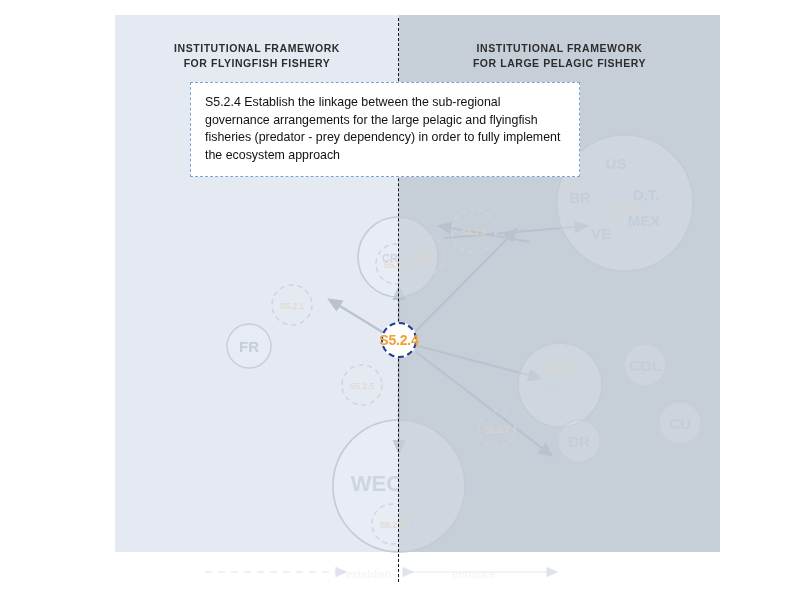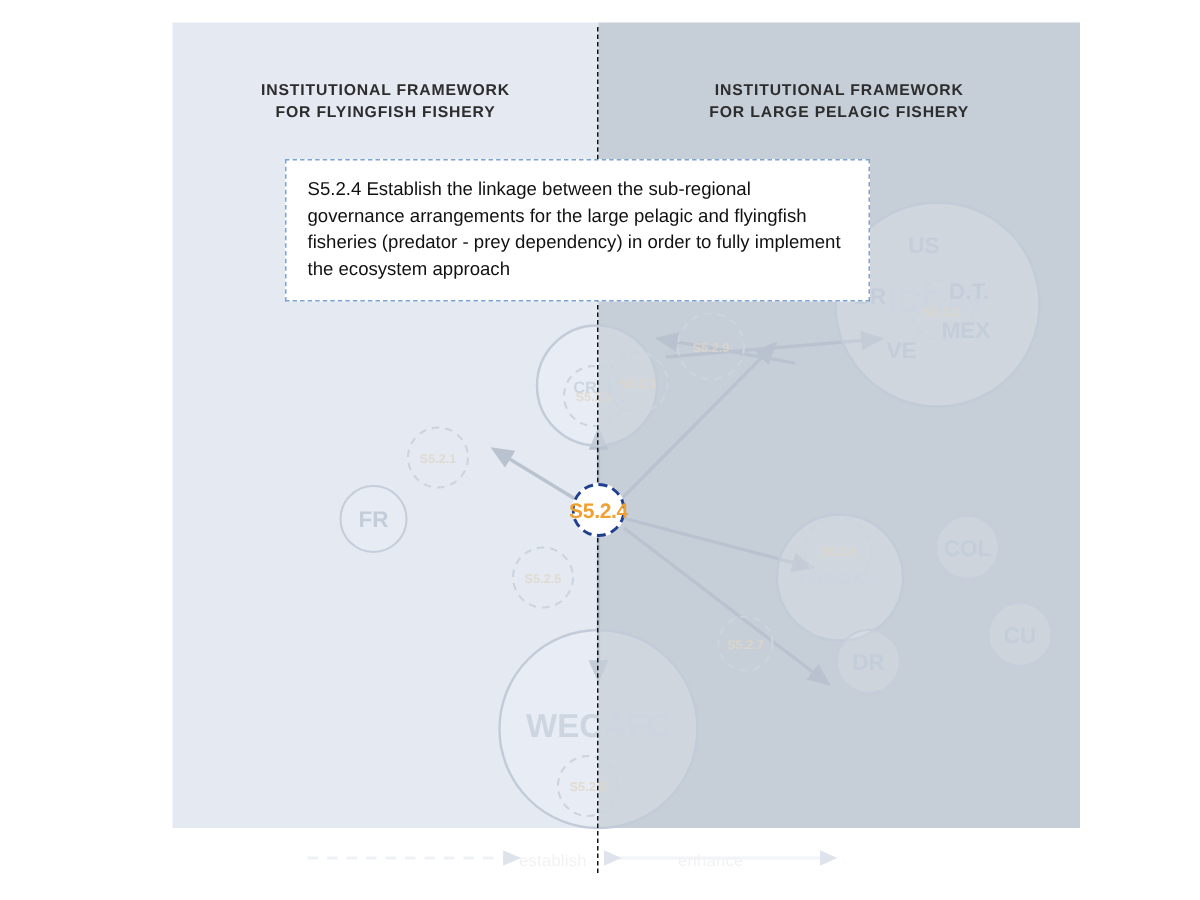--- a/index.html
+++ b/index.html
@@ -23,21 +23,21 @@
   .panel {
     position: absolute;
     top: 15px;
     height: 537px;
   }
   #panel-left  { left: 115px; width: 284px; background: #e4e9f2; }
   #panel-right { left: 399px; width: 321px; background: #c6ced8; }
 
   .panel-title {
     position: absolute;
-    top: 38px;
+    top: 26px;
     width: 100%;
     text-align: center;
     font-size: 10.5px;
     font-weight: bold;
     letter-spacing: 0.55px;
     line-height: 15px;
     color: #2d2d2d;
     white-space: pre-line;
     pointer-events: none;
   }
@@ -85,21 +85,20 @@
   
   #tooltip {
     position: absolute;
     left: 190px;
     top: 82px;
     width: 390px;
     box-sizing: border-box;
     background: #ffffff;
     border: 1.6px dashed #7ba4d4;
     padding: 11px 13px 12px 14px;
-    margin-top: 24px;
   }
   #tooltip .tip-text {
     font-size: 12.4px;
     line-height: 17.5px;
     color: #111111;
   }
 
   
   .axis-label {
     position: absolute;

